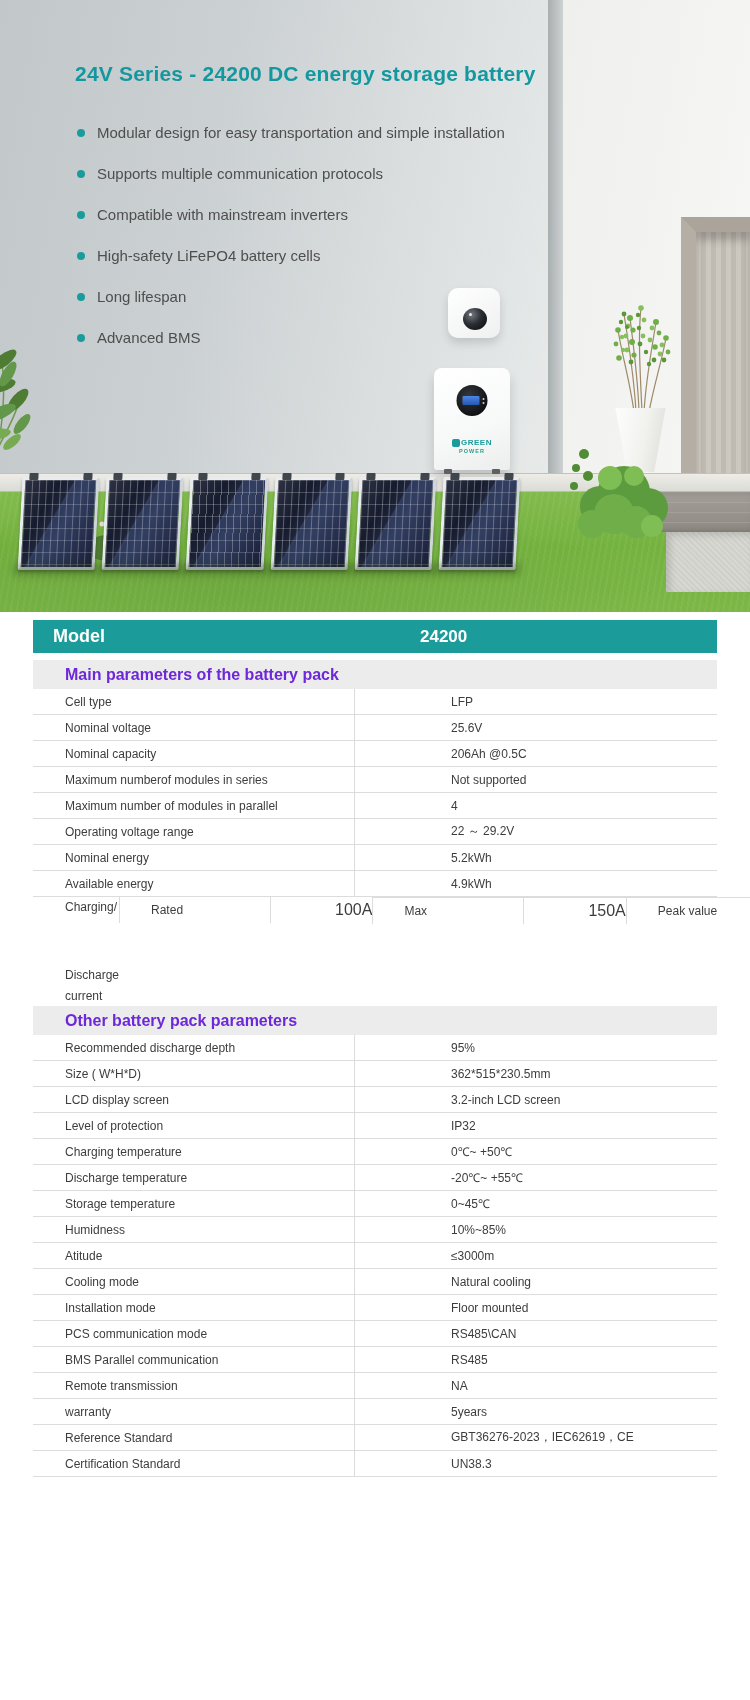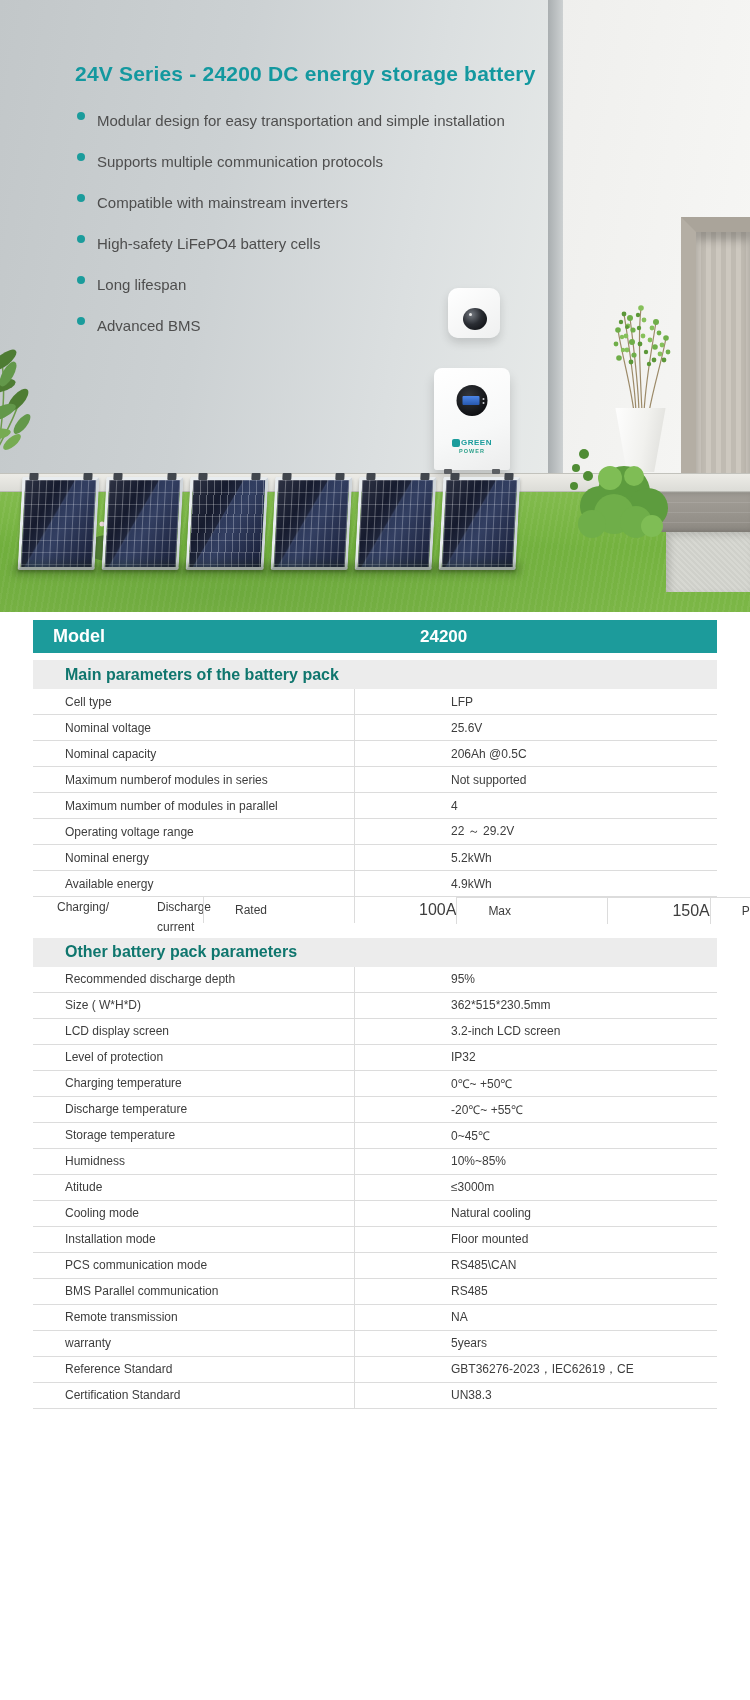--- a/index.html
+++ b/index.html
@@ -70,38 +70,38 @@
   .panel::after{content:"";position:absolute;inset:0;
     background:linear-gradient(118deg, rgba(255,255,255,.10) 0%, rgba(255,255,255,0) 30%, rgba(120,140,190,.18) 55%, rgba(0,0,0,.15) 100%);}
   .clip{position:absolute;top:-7px;width:9px;height:7px;background:#41464d;border-radius:1px;}
   .clip.l{left:6%;} .clip.r{right:6%;}
   .panel-shadow{position:absolute;left:14px;top:563px;width:506px;height:12px;background:rgba(25,45,12,.30);
     filter:blur(4px);transform:skewX(-3deg);}
 
   .hero-title{position:absolute;left:75px;top:62px;font-size:21px;font-weight:bold;color:#13989f;
     letter-spacing:.2px;white-space:nowrap;}
   .bullets{position:absolute;left:77px;top:112px;}
-  .bullet{height:41px;display:flex;align-items:flex-start;}
+  .bullet{height:41px;display:flex;align-items:center;}
   .dot{width:8px;height:8px;border-radius:50%;background:#1b9c9c;margin-right:12px;flex:none;}
   .btext{font-size:15px;color:#4e4e4e;}
 
   
   .spec{position:absolute;left:33px;top:620px;width:684px;color:#3d3d3d;}
   .spec-header{height:33px;background:#1c9b9b;display:flex;align-items:center;color:#fff;margin-bottom:7px;}
   .h-model{width:321px;box-sizing:border-box;padding-left:20px;font-size:18px;font-weight:bold;}
   .h-value{padding-left:66px;font-size:17px;font-weight:bold;}
   .band{height:29px;background:#ececec;display:flex;align-items:center;box-sizing:border-box;padding-left:32px;
-    font-weight:bold;font-size:16px;color:#0f766e;}
+    font-weight:bold;font-size:16px;color:#6d28d9;}
   .rows{}
   .row{display:flex;min-height:25px;}
   .row + .row{border-top:1px solid #dcdcdc;}
   .lab{width:321px;box-sizing:border-box;padding-left:32px;display:flex;align-items:center;font-size:12px;}
   .val{flex:1;border-left:1px solid #dcdcdc;box-sizing:border-box;padding-left:96px;display:flex;align-items:center;font-size:12px;}
   .group{display:flex;}
-  .glabel{width:170px;box-sizing:border-box;padding-left:32px;display:flex;flex-direction:row;justify-content:center;
+  .glabel{width:170px;box-sizing:border-box;padding-left:32px;display:flex;flex-direction:column;justify-content:center;
     font-size:12px;line-height:1.7;gap:48px;}
   .gsub{flex:1;display:flex;flex-direction:row;}
   .subrow{display:flex;height:26px;}
   .subrow + .subrow{border-top:1px solid #dcdcdc;}
   .slab{width:151px;box-sizing:border-box;border-left:1px solid #dcdcdc;padding-left:31px;display:flex;align-items:center;font-size:12px;}
   .sval{flex:1;border-left:1px solid #dcdcdc;box-sizing:border-box;padding-left:64px;display:flex;align-items:center;font-size:16px;}
   .rows.last{border-bottom:1px solid #dcdcdc;}
 </style>
 </head>
 <body>

